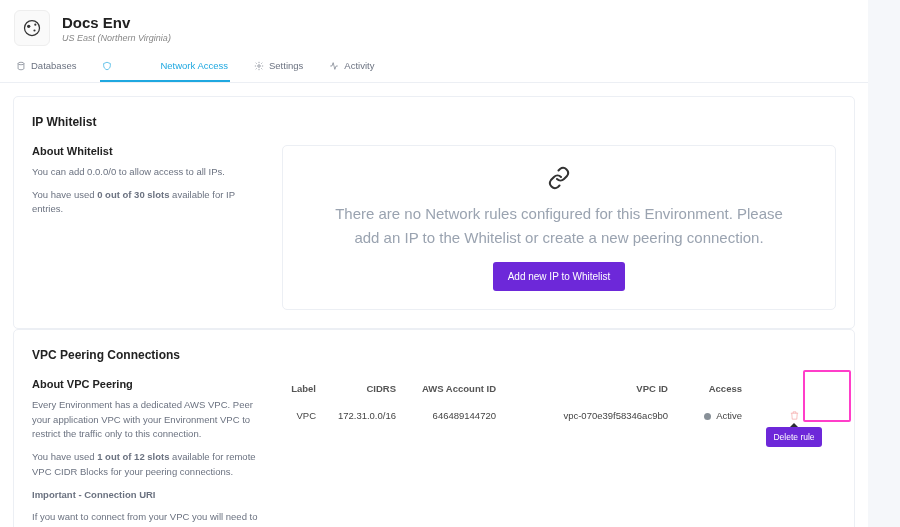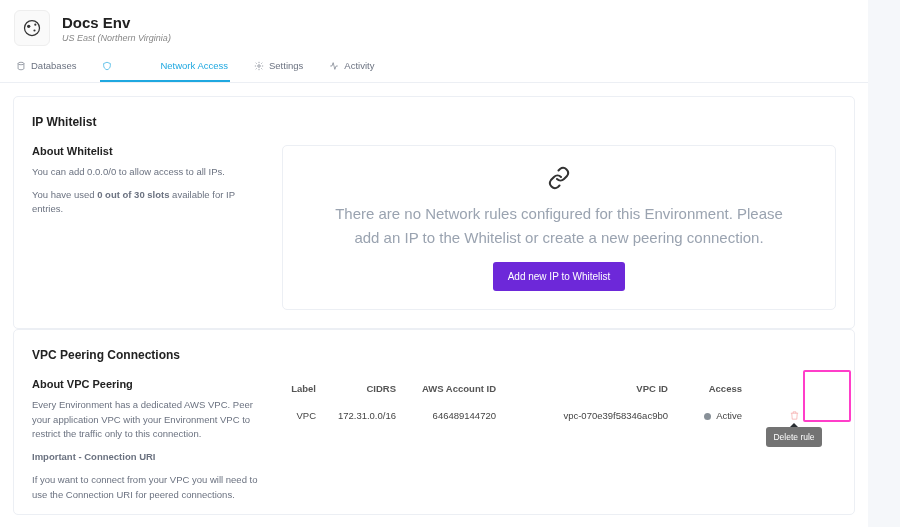--- a/index.html
+++ b/index.html
@@ -28,21 +28,21 @@
 .empty-box p { font-size: 15px; color: #9aa3b0; line-height: 1.6; margin-bottom: 12px; padding: 0 30px;}
 .btn { background: #6d28d9; color: #fff; border: none; border-radius: 3px; padding: 9px 15px; font-size: 10px; cursor: pointer; display: inline-block; }
 .peer-table { flex: 1; }
 .peer-head, .peer-row { display: grid; grid-template-columns: 34px 80px 100px 172px 74px 50px; gap: 0; font-size: 9.5px; padding: 5px 0; align-items: center; text-align: right; }
 .peer-head { color: #555; font-weight:600; font-size:9.5px; }
 .peer-row { color: #444; padding-top:11px; }
 .status-dot { display: inline-block; width: 7px; height: 7px; background: #889098; border-radius: 50%; margin-right: 5px; vertical-align: middle; }
 .delete-cell { position: absolute; right: 35px; display:flex; flex-direction:column; align-items:center; }
 .delete-btn { width: 14px; height: 14px; display:flex; align-items:center; justify-content:center; cursor:pointer;}
 .delete-btn svg { width: 11px; height: 11px; stroke:#f5a3a3; fill:none; stroke-width:1.5;}
-.tooltip { background: #737373; color: #fff; font-size: 8.5px; padding: 5px 7px; border-radius: 3px; position:absolute; top:18px; white-space:nowrap; }
+.tooltip { background: #6d28d9; color: #fff; font-size: 8.5px; padding: 5px 7px; border-radius: 3px; position:absolute; top:18px; white-space:nowrap; }
 .tooltip::before { content:''; position:absolute; top:-4px; left:50%; margin-left:-4px; border:4px solid transparent; border-bottom-color:#2a2e33; border-top:none;}
 .highlight-box { position:absolute; border:2px solid #ff3ec9; width:48px; height:52px; right:17px; top:370px; border-radius:2px; pointer-events:none;}
 .important { color: #f5a623; font-weight:600; font-size:9.5px;}
 </style>
 </head>
 <body>
 
 <div class="page">
   <div class="header">
     <div class="avatar">
@@ -112,20 +112,21 @@
         </div>
       </div>
     </div>
 
     <div class="card" style="padding-bottom:4px;">
       <div class="card-title">VPC Peering Connections</div>
       <div class="two-col">
         <div class="sidecol">
           <h3>About VPC Peering</h3>
           <p>Every Environment has a dedicated AWS VPC. Peer your application VPC with your Environment VPC to restrict the traffic only to this connection.</p>
+          <p><span>You have used </span><b>1 out of 12 slots</b><span> available for remote VPC CIDR Blocks for your peering connections.</span></p>
           <p class="important">Important - Connection URI</p>
           <p>If you want to connect from your VPC you will need to use the Connection URI for peered connections.</p>
 
         </div>
         <div class="peer-table" style="position:relative;">
           <div class="peer-head">
             <div>Label</div>
             <div>CIDRS</div>
             <div>AWS Account ID</div>
             <div>VPC ID</div>

